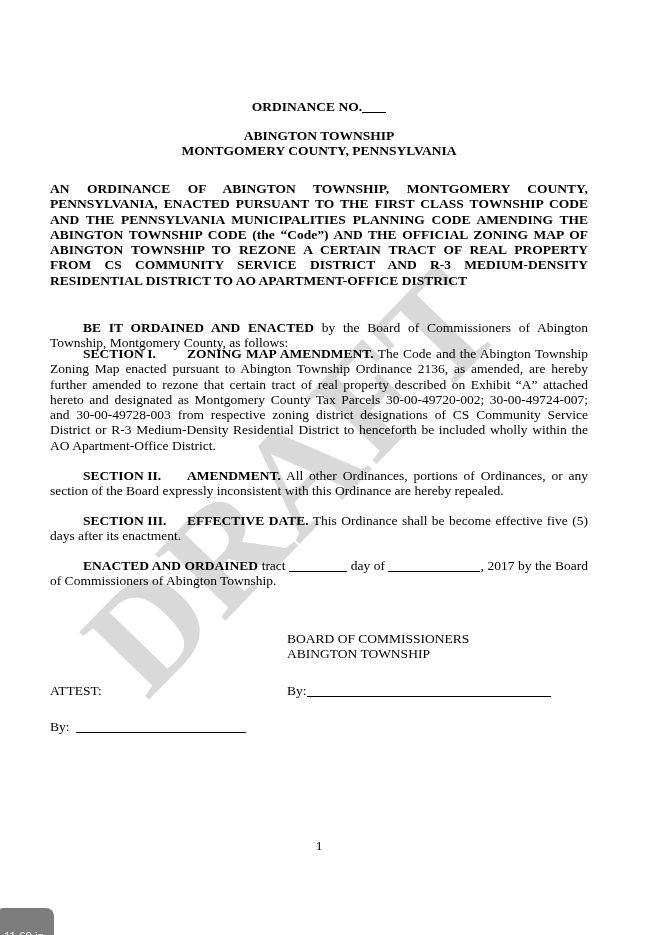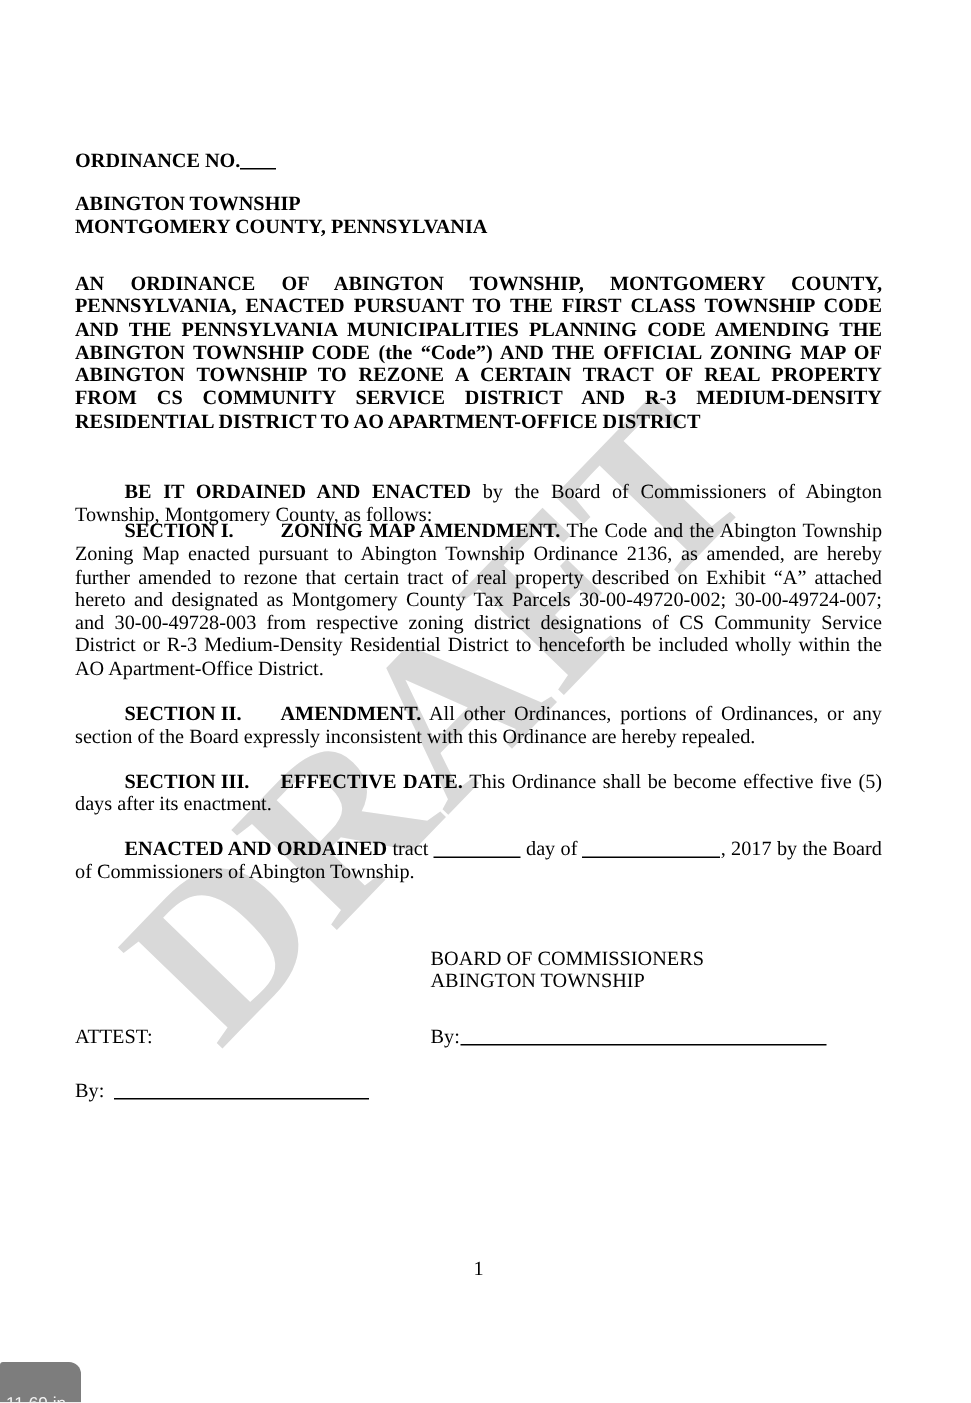--- a/index.html
+++ b/index.html
@@ -31,21 +31,21 @@
     user-select:none;
     white-space:nowrap;
   }
   .content {
     position:absolute;
     left:50px; top:0;
     width:538px; height:935px;
     z-index:1;
   }
   .content > div { position:absolute; width:100%; }
-  .center { text-align:left; }
+  .center { text-align:center; }
   .bold { font-weight:bold; }
   .just { text-align:justify; }
   .u { }
   .ind { display:inline-block; width:33px; }
   .lbl { display:inline-block; width:104px; font-weight:bold; }
   .blank {
     display:inline-block;
     border-bottom:1.3px solid #000;
     height:1em;
     vertical-align:-0.18em;

